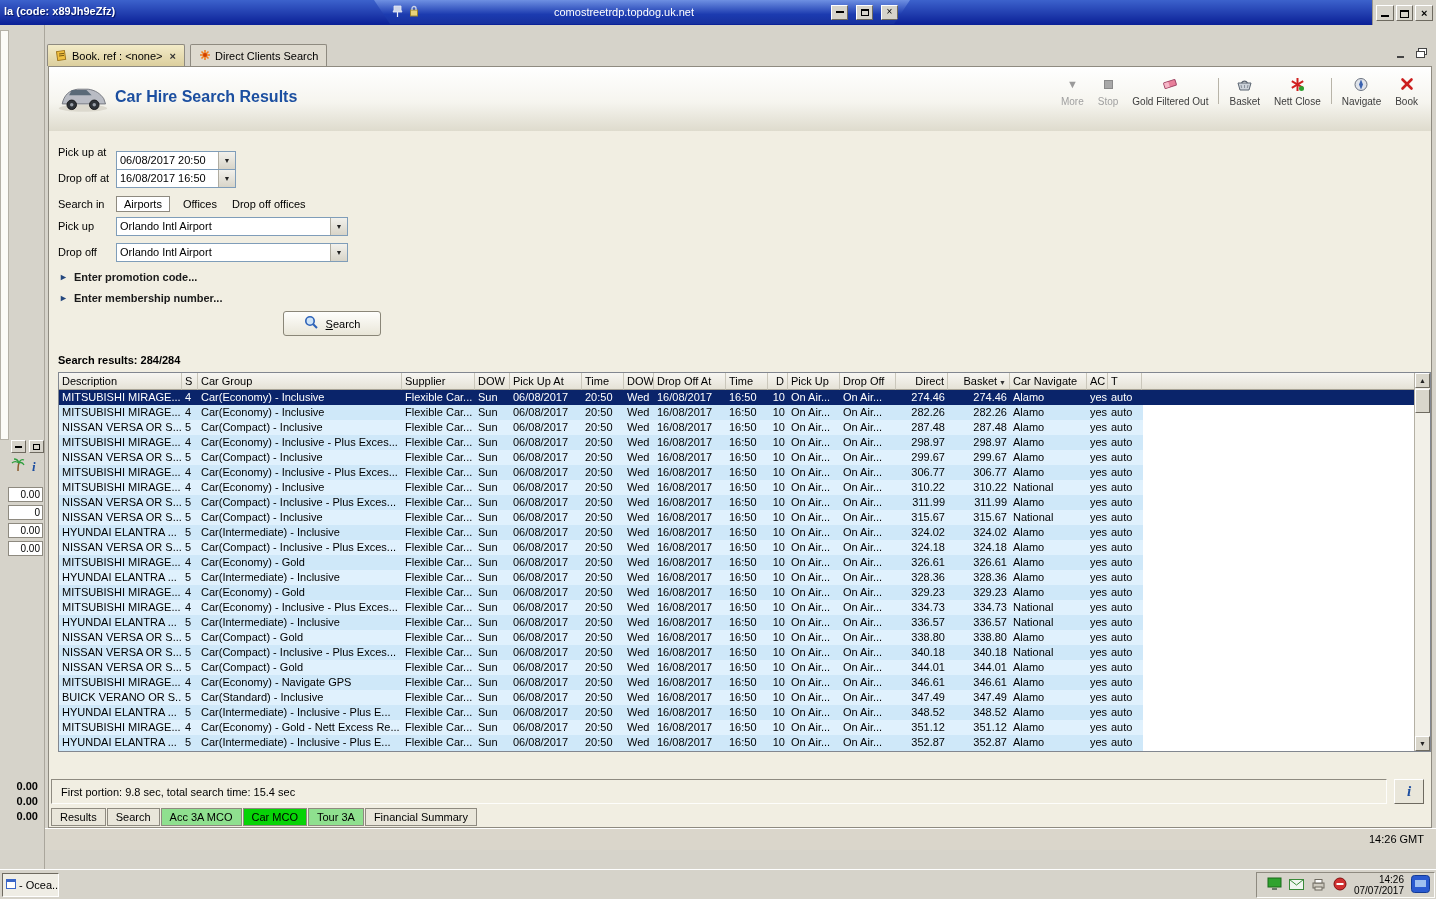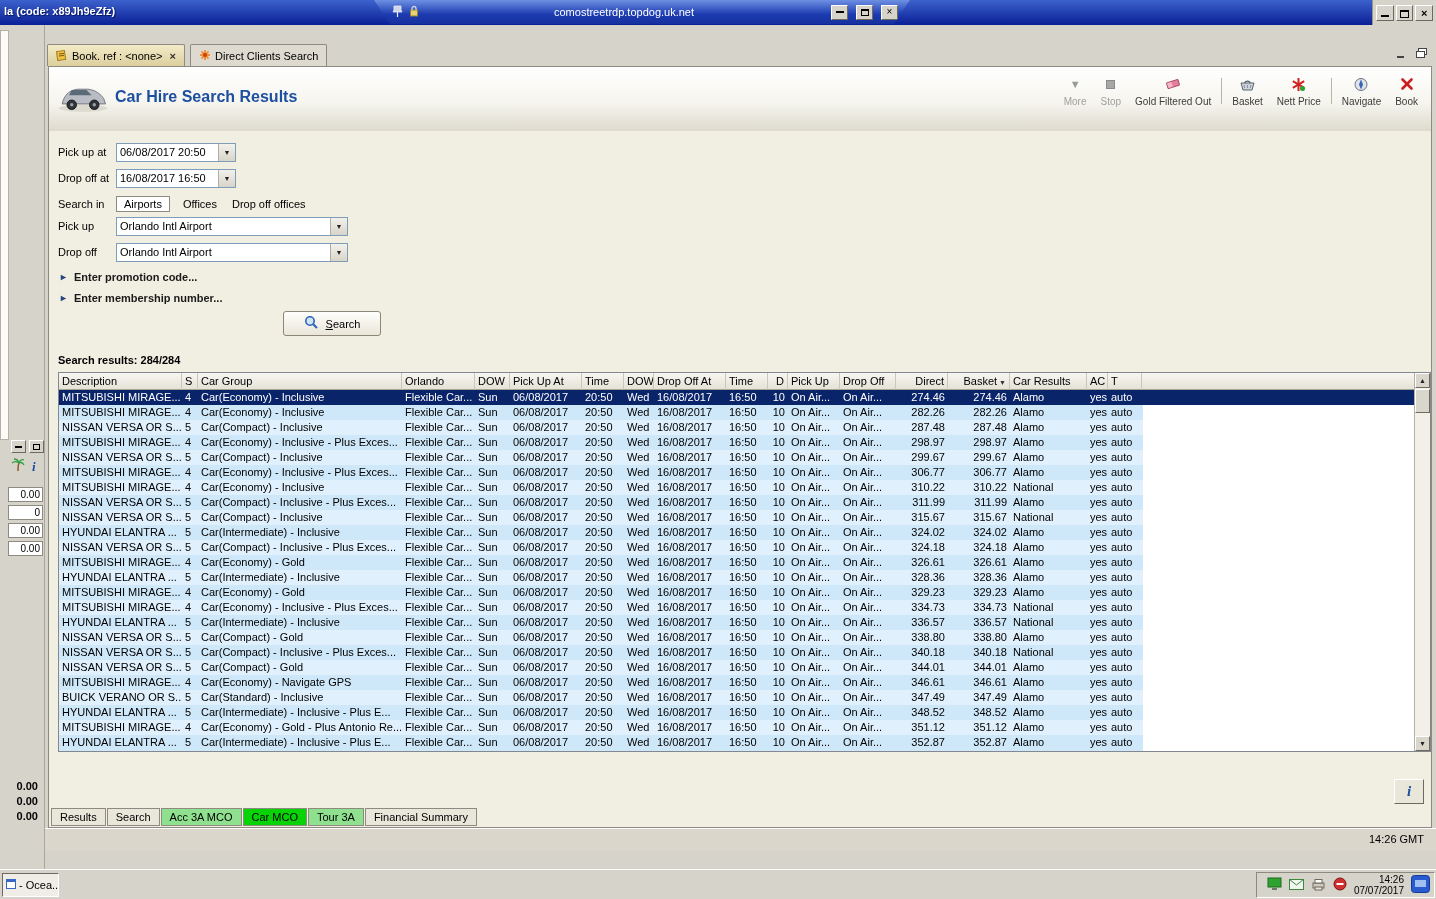--- a/index.html
+++ b/index.html
@@ -273,21 +273,21 @@
             <span class="ticon">
                 <svg width="15" height="15">
                   <g stroke="#d02020" stroke-width="2">
                     <line x1="7.5" y1="1" x2="7.5" y2="14"></line>
                     <line x1="1.8" y1="4.2" x2="13.2" y2="10.8"></line>
                     <line x1="13.2" y1="4.2" x2="1.8" y2="10.8"></line>
                   </g>
                   <circle cx="11.5" cy="11.5" r="2.5" fill="#2da02d"></circle>
                 </svg>
               </span>
-            <span>Nett Price</span>
+            <span>Nett Close</span>
           </div>
           <div class="tsep"></div>
           <div class="tool">
             <span class="ticon">
                 <svg width="16" height="15">
                   <circle cx="8" cy="7.5" r="6" fill="#dfe3ea" stroke="#6a7280"></circle>
                   <path d="M8 2.5 L10 7.5 L8 12.5 L6 7.5 Z" fill="#3a62b0"></path>
                 </svg>
               </span>
             <span>Navigate</span>
@@ -300,21 +300,21 @@
                     <line x1="11.5" y1="2.5" x2="2.5" y2="11.5"></line>
                   </g>
                 </svg>
               </span>
             <span>Book</span>
           </div>
         </div>
       </div>
 
       <span class="flabel" style="top:79px">Pick up at</span>
-      <div class="field" style="left:67px;top:76px;width:120px">
+      <div class="field" style="left:67px;top:84px;width:120px">
         <span class="ftext">06/08/2017 20:50</span>
         <span class="dbtn">▼</span>
       </div>
 
       <span class="flabel" style="top:105px">Drop off at</span>
       <div class="field" style="left:67px;top:102px;width:120px">
         <span class="ftext">16/08/2017 16:50</span>
         <span class="dbtn">▼</span>
       </div>
 
@@ -354,33 +354,33 @@
         <span class="lbl">Search</span>
       </div>
 
       <div class="results-label">Search results: 284/284</div>
 
       <div class="grid">
         <div class="ghead" id="ghead">
             <div class="hcell" style="width: 123px;">Description</div>
             <div class="hcell" style="width: 16px;">S</div>
             <div class="hcell" style="width: 204px;">Car Group</div>
-            <div class="hcell" style="width: 73px;">Orlando</div>
+            <div class="hcell" style="width: 73px;">Supplier</div>
             <div class="hcell" style="width: 35px;">DOW</div>
             <div class="hcell" style="width: 72px;">Pick Up At</div>
             <div class="hcell" style="width: 42px;">Time</div>
             <div class="hcell" style="width: 30px;">DOW</div>
             <div class="hcell" style="width: 72px;">Drop Off At</div>
             <div class="hcell" style="width: 42px;">Time</div>
             <div class="hcell r" style="width: 20px;">D</div>
             <div class="hcell" style="width: 52px;">Pick Up</div>
             <div class="hcell" style="width: 56px;">Drop Off</div>
             <div class="hcell r" style="width: 52px;">Direct</div>
             <div class="hcell r" style="width: 62px;">Basket<span class="sort">▼</span></div>
-            <div class="hcell" style="width: 77px;">Car Results</div>
+            <div class="hcell" style="width: 77px;">Car Navigate</div>
             <div class="hcell" style="width: 21px;">AC</div>
             <div class="hcell" style="width: 34px;">T</div>
             <div class="hfill"></div>
           </div>
         <div class="gbody" id="gbody">
             <div class="grow sel">
               <div class="gcell" style="width: 123px;">MITSUBISHI MIRAGE...</div>
               <div class="gcell" style="width: 16px;">4</div>
               <div class="gcell" style="width: 204px;">Car(Economy) - Inclusive</div>
               <div class="gcell" style="width: 73px;">Flexible Car...</div>
@@ -815,21 +815,21 @@
               <div class="gcell" style="width: 56px;">On Air...</div>
               <div class="gcell r" style="width: 52px;">348.52</div>
               <div class="gcell r" style="width: 62px;">348.52</div>
               <div class="gcell" style="width: 77px;">Alamo</div>
               <div class="gcell" style="width: 21px;">yes</div>
               <div class="gcell" style="width: 34px;">auto</div>
             </div>
             <div class="grow b">
               <div class="gcell" style="width: 123px;">MITSUBISHI MIRAGE...</div>
               <div class="gcell" style="width: 16px;">4</div>
-              <div class="gcell" style="width: 204px;">Car(Economy) - Gold - Plus Antonio Re...</div>
+              <div class="gcell" style="width: 204px;">Car(Economy) - Gold - Nett Excess Re...</div>
               <div class="gcell" style="width: 73px;">Flexible Car...</div>
               <div class="gcell" style="width: 35px;">Sun</div>
               <div class="gcell" style="width: 72px;">06/08/2017</div>
               <div class="gcell" style="width: 42px;">20:50</div>
               <div class="gcell" style="width: 30px;">Wed</div>
               <div class="gcell" style="width: 72px;">16/08/2017</div>
               <div class="gcell" style="width: 42px;">16:50</div>
               <div class="gcell r" style="width: 20px;">10</div>
               <div class="gcell" style="width: 52px;">On Air...</div>
               <div class="gcell" style="width: 56px;">On Air...</div>
@@ -861,20 +861,23 @@
             </div>
             <div class="grow a partial"></div>
           </div>
         <div class="vsb">
           <span class="sb-btn sb-up">▲</span>
           <span class="sb-thumb"></span>
           <span class="sb-btn sb-down">▼</span>
         </div>
       </div>
 
+      <div class="timing">
+        <span>First portion: 9.8 sec, total search time: 15.4 sec</span>
+      </div>
       <div class="infobtn">
         <span class="info-i">i</span>
       </div>
 
       <div class="btabs">
         <div class="btab">Results</div>
         <div class="btab">Search</div>
         <div class="btab g">Acc 3A MCO</div>
         <div class="btab sel">Car MCO</div>
         <div class="btab g">Tour 3A</div>

